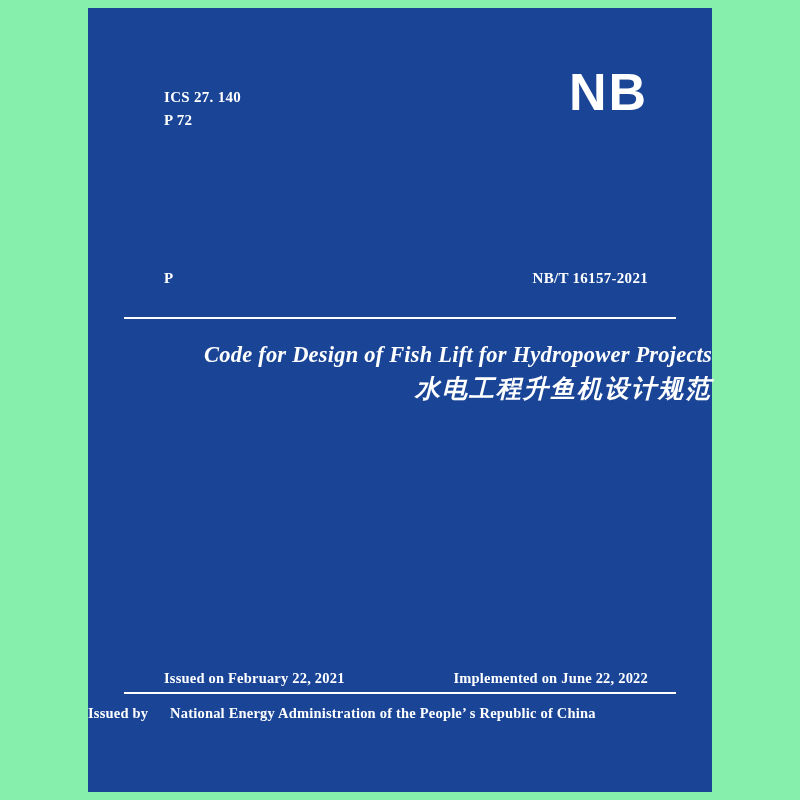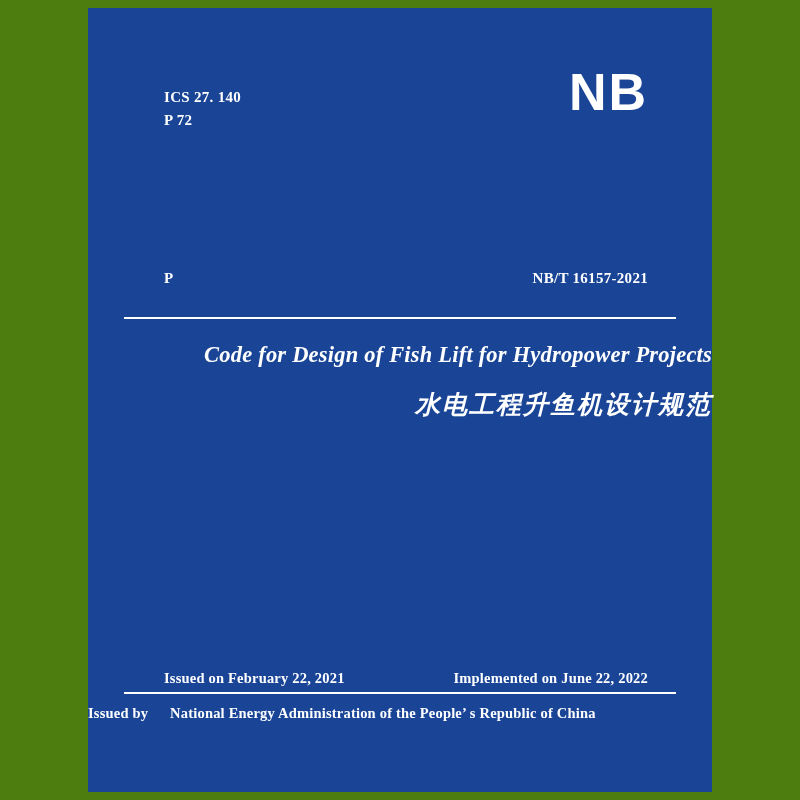--- a/index.html
+++ b/index.html
@@ -9,21 +9,21 @@
   }
   body {
     width: 800px;
     height: 800px;
     font-family: "Liberation Serif", serif;
   }
   .page {
     position: relative;
     width: 800px;
     height: 800px;
-    background: #4d7c0f;
+    background: #86efac;
     overflow: hidden;
   }
   .cover {
     position: absolute;
     left: 88px;
     top: 8px;
     width: 624px;
     height: 784px;
     background: #1a4596;
     color: #ffffff;
@@ -117,21 +117,21 @@
     font-weight: bold;
     font-size: 22.5px;
     letter-spacing: 0.2px;
     line-height: 1.35;
   }
   .title-cn {
     font-family: "DejaVu Sans", sans-serif;
     font-weight: bold;
     font-size: 25px;
     letter-spacing: 2px;
-    margin-top: 18px;
+    margin-top: 2px;
   }
 
   
   .dates-row {
     position: absolute;
     left: 76px;
     right: 64px;
     top: 662px;
     display: flex;
     justify-content: space-between;

